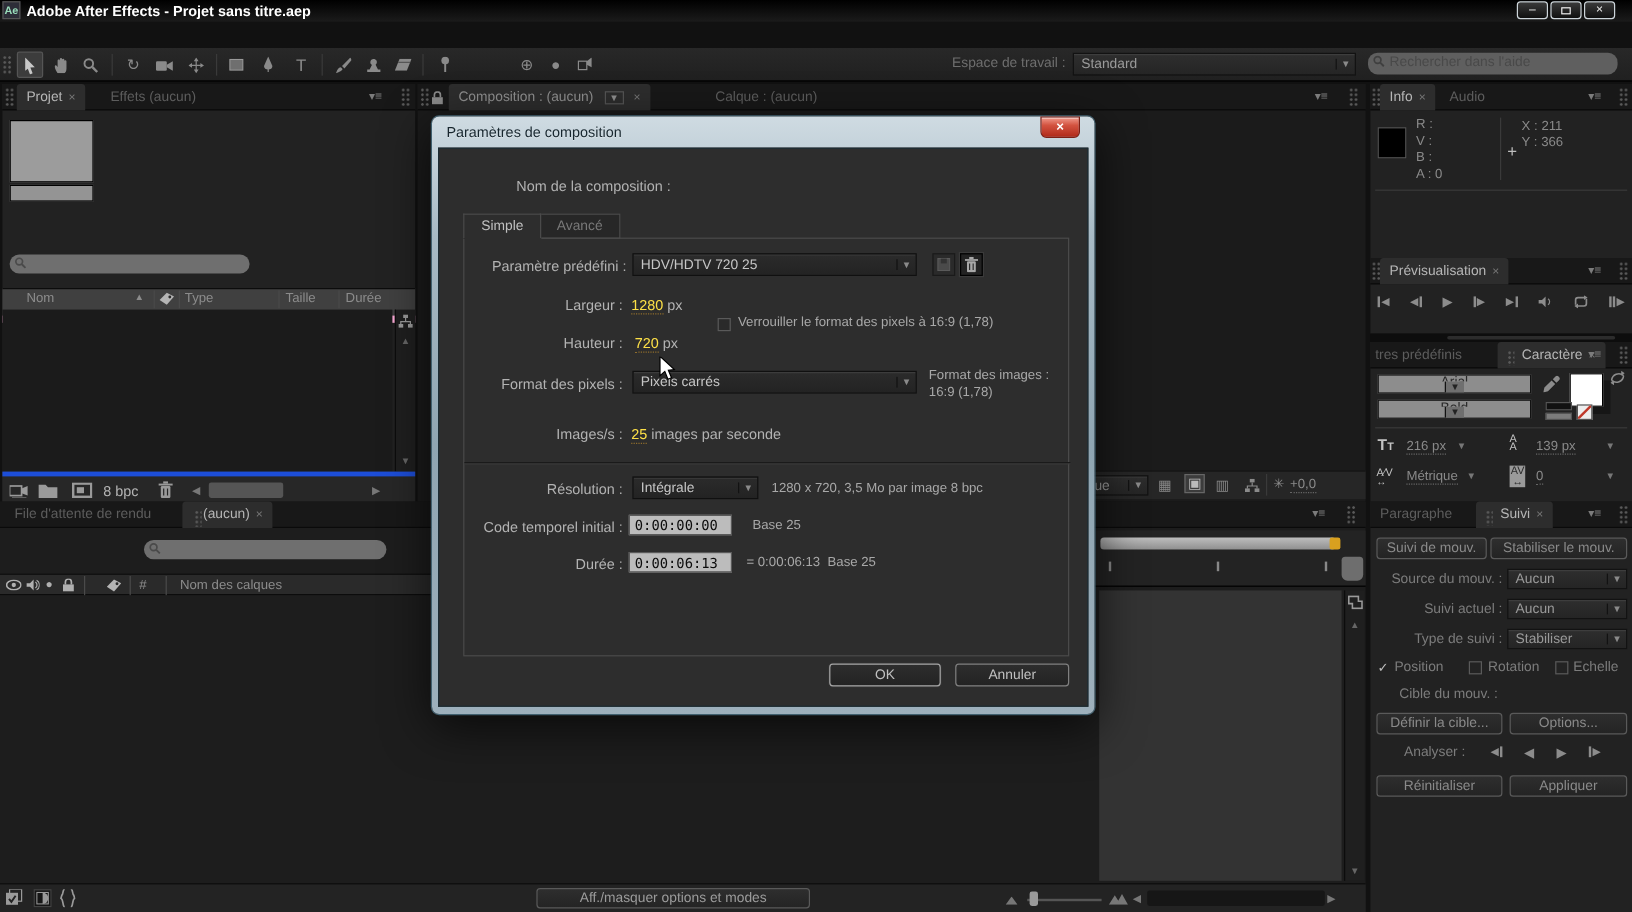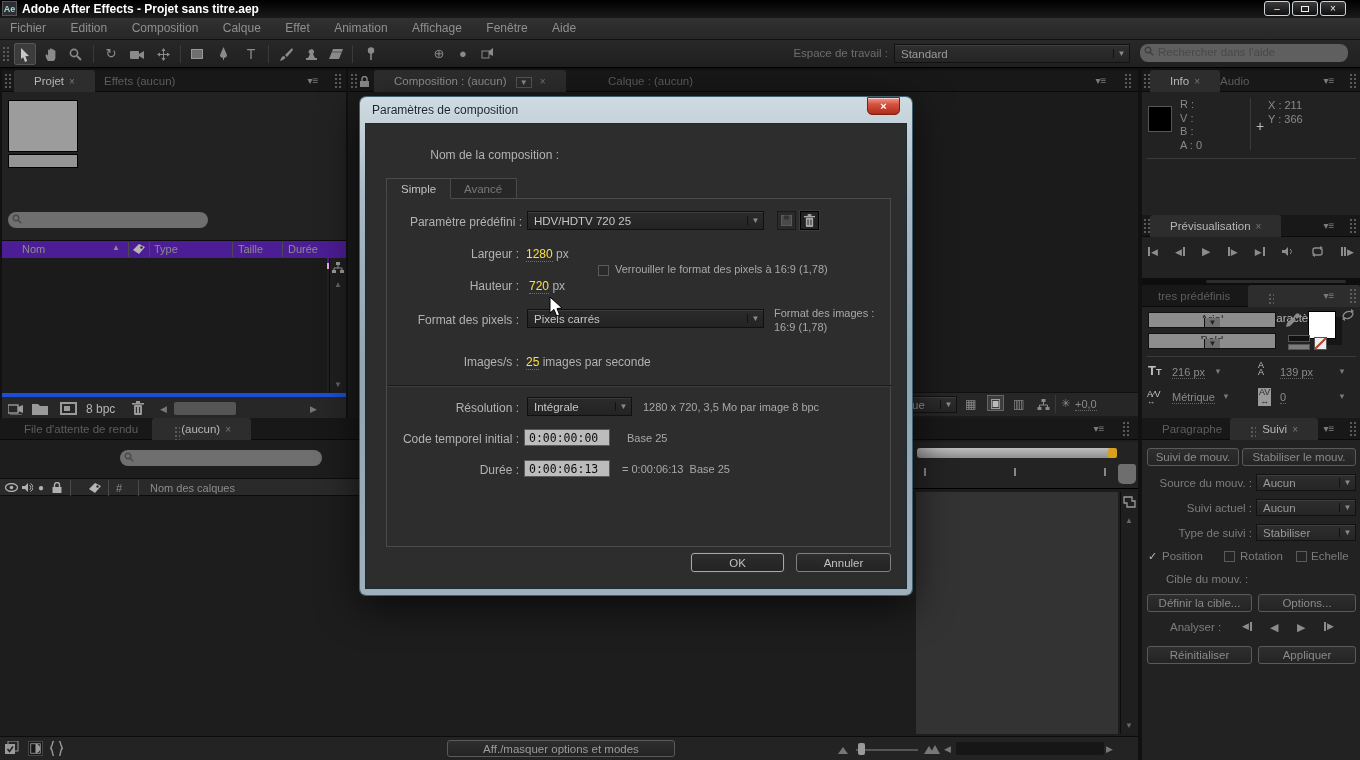--- a/index.html
+++ b/index.html
@@ -22,21 +22,21 @@
 
   #toolbar { left:0; top:40px; width:1360px; height:28px; background:linear-gradient(#282828,#202020); border-bottom:1px solid #000; color:#868686; }
   .tool { position:absolute; top:3px; width:22px; height:22px; text-align:center; line-height:22px; font-size:13px; color:#8a8a8a; }
   .tool.active { background:#3c3c3c; border:1px solid #555; border-radius:2px; }
   .tsep { position:absolute; top:5px; width:1px; height:18px; background:#3a3a3a; }
   .grip { background-image:radial-gradient(#5a5a5a 1px, transparent 1.2px); background-size:4px 4px; }
 
   
   .panel { position:absolute; background:#222; }
   .tabbar { position:absolute; left:0; top:0; right:0; height:22px; background:#181818; border-bottom:1px solid #0a0a0a; }
-  .tab { position:absolute; top:0; height:22px; padding:0 20px; font-size:11.5px; line-height:22px; color:#5d5d5d; background:#1e1e1e; }
+  .tab { position:absolute; top:0; height:22px; padding:0 8px; font-size:11.5px; line-height:22px; color:#5d5d5d; background:#1e1e1e; }
   .tab.active { background:#2d2d2d; color:#b6b6b6; border-radius:3px 3px 0 0; }
   .tab .x { color:#777; margin-left:5px; font-size:10px; }
   .pmenu { position:absolute; top:5px; width:18px; height:12px; color:#7c7c7c; font-size:10px; line-height:12px; text-align:center; }
   .pgrip { position:absolute; top:3px; width:8px; height:16px; }
   .dark { background:#1b1b1b; }
 
   .srch { position:absolute; height:16px; background:#6f6f6f; border-radius:8px; }
   .srch svg { position:absolute; left:4px; top:2px; }
 
   .dd { position:absolute; background:linear-gradient(#2e2e2e,#252525); border:1px solid #121212; box-shadow:inset 0 1px 0 #3d3d3d;
@@ -93,31 +93,20 @@
 <div id="app">
 
   <div id="titlebar" class="abs">
     <div id="aelogo">Ae</div>
     <div class="t">Adobe After Effects - Projet sans titre.aep</div>
     <div class="winbtn" style="right:70px">–</div>
     <div class="winbtn" style="right:42px"><span class="maxglyph"></span></div>
     <div class="winbtn" style="right:14px">×</div>
   </div>
 
-  <div id="menubar" class="abs">
-    <span class="menuitem">Fichier</span>
-    <span class="menuitem">Edition</span>
-    <span class="menuitem">Composition</span>
-    <span class="menuitem">Calque</span>
-    <span class="menuitem">Effet</span>
-    <span class="menuitem">Animation</span>
-    <span class="menuitem">Affichage</span>
-    <span class="menuitem">Fenêtre</span>
-    <span class="menuitem">Aide</span>
-  </div>
 
   <div id="toolbar" class="abs">
     <div class="abs grip" style="left:2px;top:6px;width:8px;height:16px"></div>
     <div class="tool active" style="left:14px">
       <svg width="12" height="14" viewBox="0 0 12 14" style="margin:4px auto 0">
           <path d="M2 0 L10 8 L6.3 8.3 L8.2 13 L6 14 L4.2 9.3 L2 11 Z" fill="#c8c8c8"></path>
         </svg>
     </div>
     <div class="tool" style="left:40px">
       <svg width="13" height="13" viewBox="0 0 13 13" style="margin:5px auto 0">
@@ -217,21 +206,21 @@
     <div class="abs" style="left:6px;top:30px;width:70px;height:52px;background:#9c9c9c;border:1px solid #000"></div>
     <div class="abs" style="left:6px;top:84px;width:70px;height:14px;background:#949494;border:1px solid #000"></div>
 
     <div class="srch" style="left:6px;top:142px;width:200px">
       <svg width="10" height="10" viewBox="0 0 10 10">
           <circle cx="4" cy="4" r="2.8" fill="none" stroke="#4a4a4a" stroke-width="1.4"></circle>
           <line x1="6.2" y1="6.2" x2="9.2" y2="9.2" stroke="#4a4a4a" stroke-width="1.6"></line>
         </svg>
     </div>
 
-    <div class="abs" style="left:0;top:170px;width:344px;height:29px;background:#4c1d95;border-top:1px solid #0c0c0c;border-bottom:6px solid #f9a8d4;color:#8c8c8c;font-size:11px">
+    <div class="abs" style="left:0;top:170px;width:344px;height:29px;background:#404040;border-top:1px solid #0c0c0c;border-bottom:6px solid #f9a8d4;color:#8c8c8c;font-size:11px">
       <span class="abs" style="left:20px;top:2px">Nom</span>
       <span class="abs" style="left:110px;top:2px;font-size:8px">▲</span>
       <svg class="abs" style="left:130px;top:2px" width="14" height="12" viewBox="0 0 14 12">
           <path d="M1 7 L7 1 L13 4 L7 11 Z" fill="#b5b5b5"></path>
           <circle cx="9.5" cy="4.5" r="1.2" fill="#2a2a2a"></circle>
         </svg>
       <span class="abs" style="left:152px;top:2px">Type</span>
       <span class="abs" style="left:236px;top:2px">Taille</span>
       <span class="abs" style="left:286px;top:2px">Durée</span>
       <span class="abs" style="left:126px;top:1px;width:1px;height:15px;background:#4a4a4a"></span>

